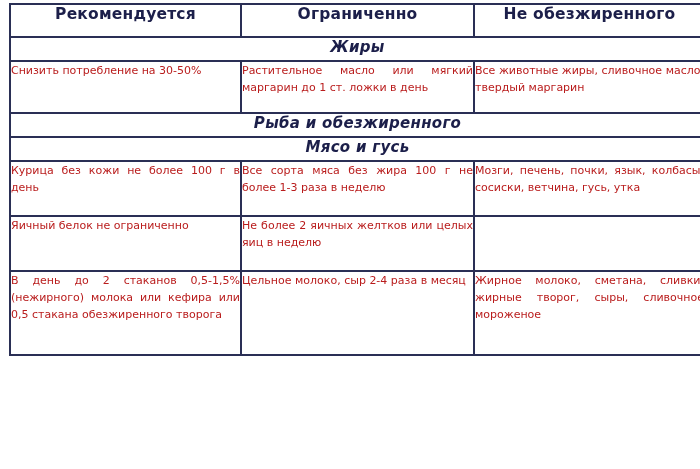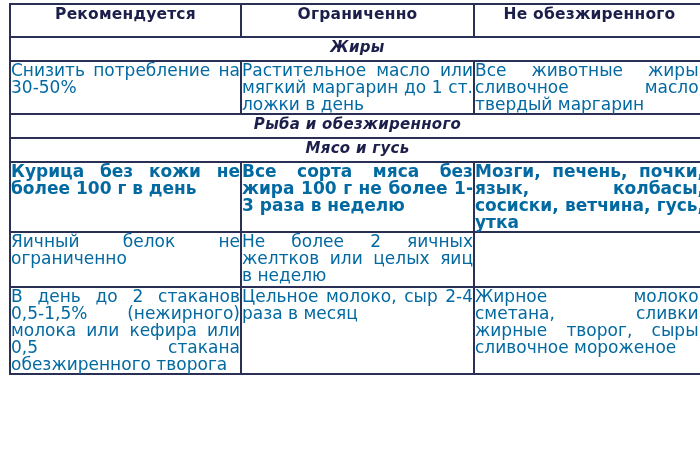--- a/index.html
+++ b/index.html
@@ -42,30 +42,30 @@
       height: 22px;
       text-align: center;
       vertical-align: middle;
       font-size: 15px;
       font-style: italic;
       font-weight: bold;
       color: #1c1f4a;
       letter-spacing: 0.3px;
     }
     td.cell {
-      font-size: 17px;
+      font-size: 11px;
       line-height: 17px;
       padding: 3px 5px 2px 5px;
       text-align: justify;
       text-align-last: left;
-      color: #0369a1;
+      color: #b91c1c;
     }
     tr.r-fats td.cell { height: 50px; }
     tr.r-fish td.cell { height: 31px; }
-    tr.r-meat td.cell { height: 53px; font-weight: bold; }
+    tr.r-meat td.cell { height: 53px; }
     tr.r-eggs td.cell { height: 53px; }
     tr.r-dairy td.cell { height: 82px; margin-top: 32px; }
   </style>
 </head>
 <body>
 
 <table class="diet">
   <colgroup>
     <col style="width:231px">
     <col style="width:233px">

